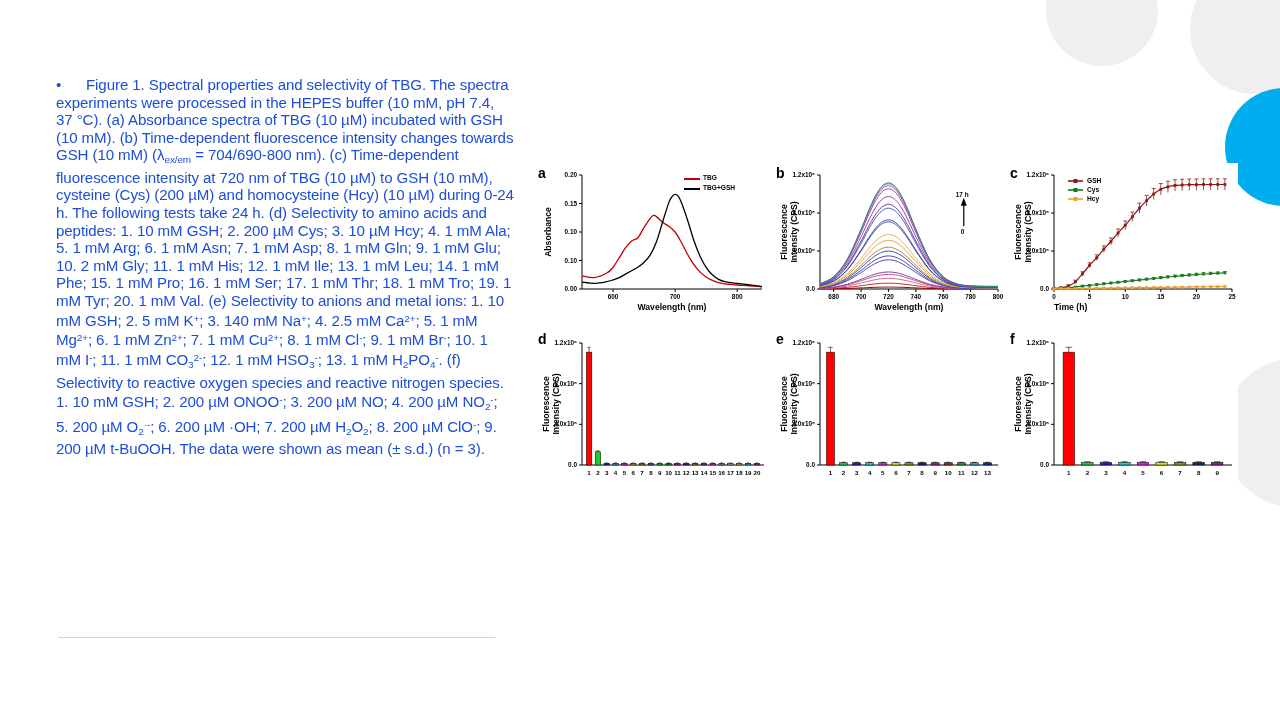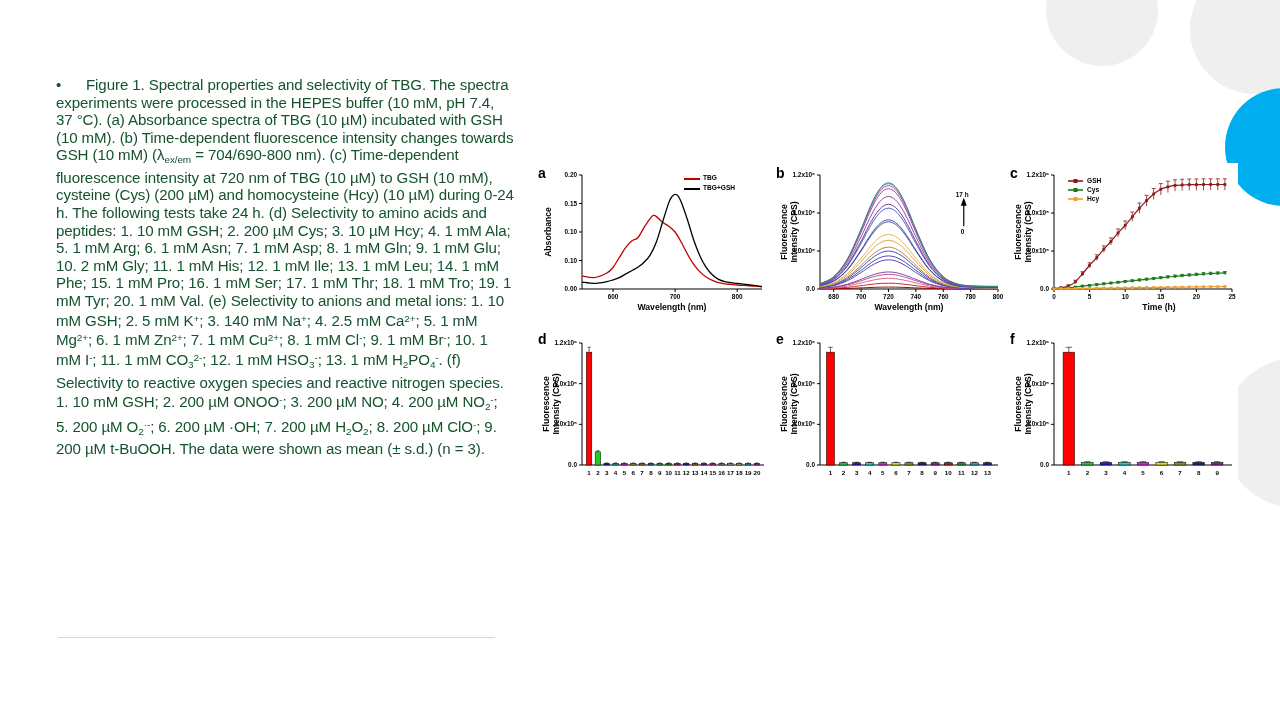--- a/index.html
+++ b/index.html
@@ -15,21 +15,21 @@
   
   .deco{position:absolute;border-radius:50%;}
   #deco-gray-1{left:1046px;top:-46px;width:112px;height:112px;background:#efefef;}
   #deco-gray-2{left:1190px;top:-36px;width:130px;height:130px;background:#efefef;}
   #deco-blue{left:1225px;top:88px;width:118px;height:118px;background:#00aeef;}
   #deco-gray-3{left:1222px;top:358px;width:150px;height:150px;background:#efefef;}
 
   
   #caption{
     position:absolute;left:56px;top:76px;width:458px;
-    font-size:15.1px;line-height:17.6px;color:#14532d;
+    font-size:15.1px;line-height:17.6px;color:#1d4ed8;
     text-align:left;letter-spacing:-0.1px;
   }
   #caption .bullet{display:inline-block;width:30px;}
   sub{font-size:0.66em;vertical-align:-0.28em;}
   sup{font-size:0.66em;vertical-align:0.42em;}
 
   
   #divider{position:absolute;left:58px;top:637px;width:437px;height:1px;background:#d6d6d6;}
 
   
@@ -403,21 +403,21 @@
         <div class="tick" style="position: absolute; left: 0px; top: 122px; width: 43px; text-align: right;">0.0</div>
         <div class="tick" style="position: absolute; left: 0px; top: 84px; width: 43px; text-align: right;">4.0x10⁵</div>
         <div class="tick" style="position: absolute; left: 0px; top: 46px; width: 43px; text-align: right;">8.0x10⁵</div>
         <div class="tick" style="position: absolute; left: 0px; top: 8px; width: 43px; text-align: right;">1.2x10⁶</div>
         <div class="tick" style="position: absolute; left: 34px; top: 130px; width: 28px; text-align: center;">0</div>
         <div class="tick" style="position: absolute; left: 69.6px; top: 130px; width: 28px; text-align: center;">5</div>
         <div class="tick" style="position: absolute; left: 105.2px; top: 130px; width: 28px; text-align: center;">10</div>
         <div class="tick" style="position: absolute; left: 140.8px; top: 130px; width: 28px; text-align: center;">15</div>
         <div class="tick" style="position: absolute; left: 176.4px; top: 130px; width: 28px; text-align: center;">20</div>
         <div class="tick" style="position: absolute; left: 212px; top: 130px; width: 28px; text-align: center;">25</div>
-        <div class="axlabel" style="position: absolute; left: 64px; top: 139px; width: 178px; text-align: center;">Time (h)</div>
+        <div class="axlabel" style="position: absolute; left: 48px; top: 139px; width: 178px; ">Time (h)</div>
         <div class="axlabel" style="position: absolute; left: 7px; top: 126px; transform: rotate(-90deg); transform-origin: 0px 0px; width: 114px; text-align: center;">Fluorescence</div>
         <div class="axlabel" style="position: absolute; left: 17px; top: 126px; transform: rotate(-90deg); transform-origin: 0px 0px; width: 114px; text-align: center;">Intensity (CPS)</div>
         <div class="legtxt" style="position: absolute; left: 81px; top: 14px;">GSH</div>
         <div class="legtxt" style="position: absolute; left: 81px; top: 23px;">Cys</div>
         <div class="legtxt" style="position: absolute; left: 81px; top: 32px;">Hcy</div>
       </div>
       <div class="panel" style="left: 0px; top: 166px; width: 236px; height: 166px;">
         <svg width="236" height="166">
           <line x1="48" y1="136" x2="230" y2="136" stroke="#000" stroke-width="1"></line>
           <line x1="48" y1="136" x2="48" y2="14" stroke="#000" stroke-width="1"></line>

